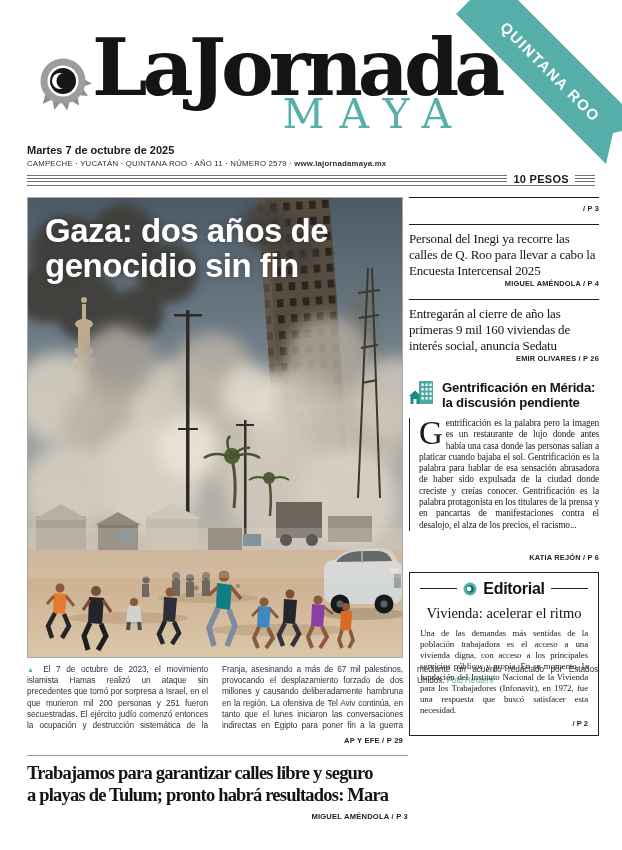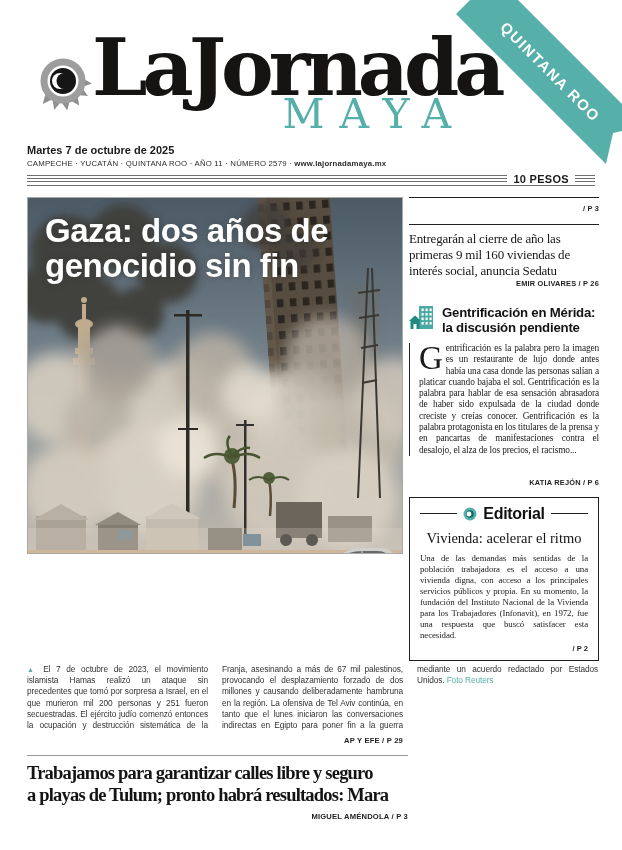--- a/index.html
+++ b/index.html
@@ -23,21 +23,21 @@
   .date-line { position:absolute; left:27px; top:144px; font-size:11px; font-weight:bold; color:#1a1a1a; }
   .edition-line { position:absolute; left:27px; top:159px; font-size:7.8px; color:#2c2c2c; letter-spacing:.2px; }
   .edition-line b { font-weight:bold; }
 
   .price-bar { position:absolute; left:27px; top:175px; width:568px; height:11px;
     background:repeating-linear-gradient(to bottom, #6f6f6f 0 1px, transparent 1px 3.2px); }
   .price-tag { position:absolute; right:20px; top:-2px; background:#fff; padding:0 6px;
     font-size:11px; font-weight:bold; color:#1a1a1a; letter-spacing:.3px; }
 
   
-  .photo { position:absolute; left:27px; top:197px; width:376px; height:357px;
+  .photo { position:absolute; left:27px; top:197px; width:376px; height:461px;
     border:1px solid #a9a9a9; overflow:hidden; background:#0369a1; }
   .photo svg { display:block; }
   .photo-headline { position:absolute; left:0; top:0; padding:15px 0 0 17px; z-index:5;
     font-weight:bold; font-size:33px; line-height:35px; letter-spacing:-.5px; color:#ffffff;
     text-shadow:0 0 6px rgba(40,40,40,.35); white-space:nowrap; }
 
   .caption { position:absolute; left:27px; top:664px; width:376px; height:68px;
     column-count:2; column-gap:14px; font-size:8.3px; line-height:11.2px; letter-spacing:-.1px;
     text-align:justify; color:#333; }
   .caption .marker { color:#56AFA9; font-size:7px; }
@@ -343,20 +343,24 @@
     <div>a playas de Tulum; pronto habrá resultados: Mara</div>
   </div>
   <div class="story2-byline">MIGUEL AMÉNDOLA / P 3</div>
 
   <div class="right-col">
 
     <div class="brief bold">
       <div class="byline">/ P 3</div>
     </div>
 
+    <div class="brief">
+      <h3>Personal del Inegi ya recorre las calles de Q. Roo para llevar a cabo la Encuesta Intercensal 2025</h3>
+      <div class="byline">MIGUEL AMÉNDOLA / P 4</div>
+    </div>
 
     <div class="brief">
       <h3>Entregarán al cierre de año las primeras 9 mil 160 viviendas de interés social, anuncia Sedatu</h3>
       <div class="byline">EMIR OLIVARES / P 26</div>
     </div>
 
 
     <div class="feature">
       <div class="feature-head">
         <svg width="26" height="27" viewBox="0 0 26 27">

